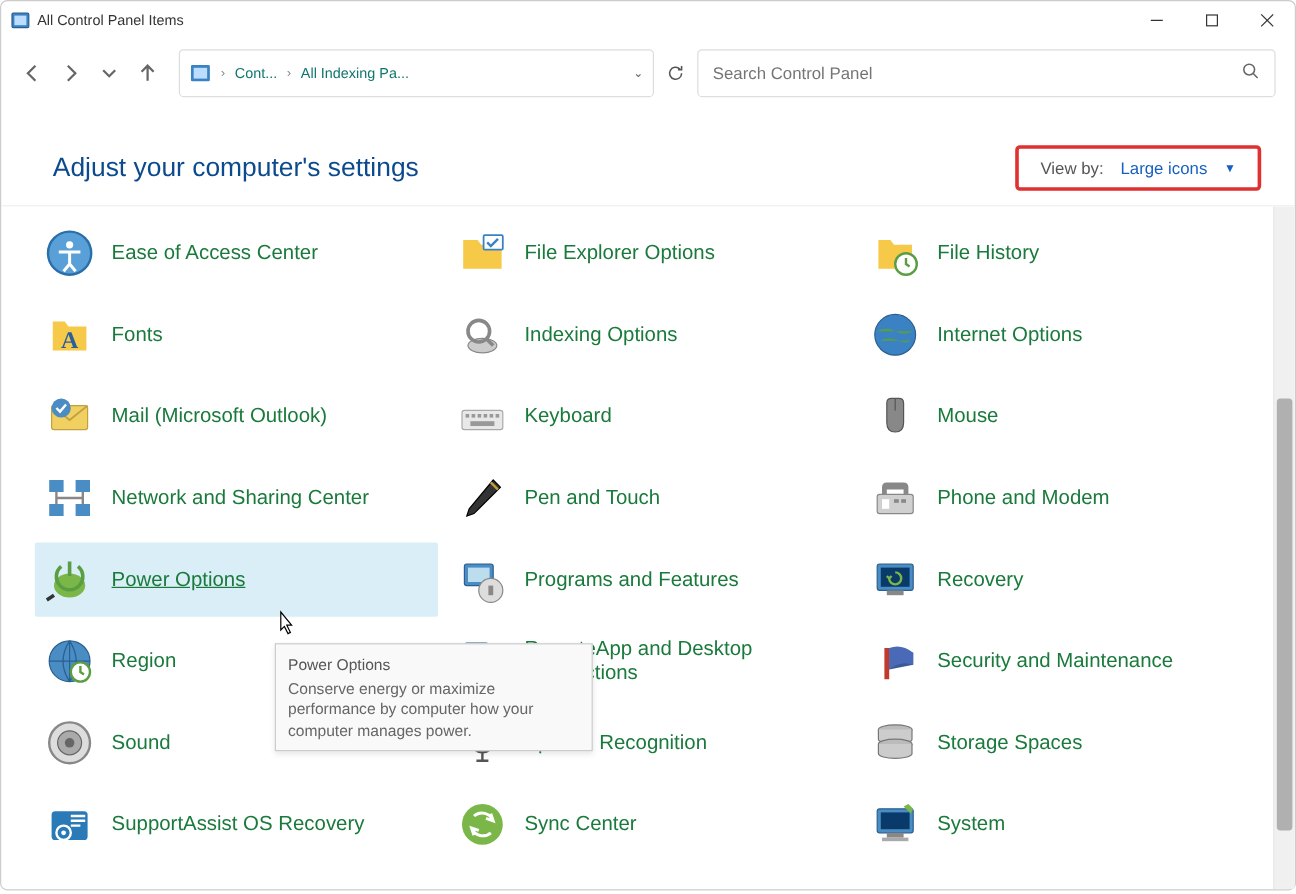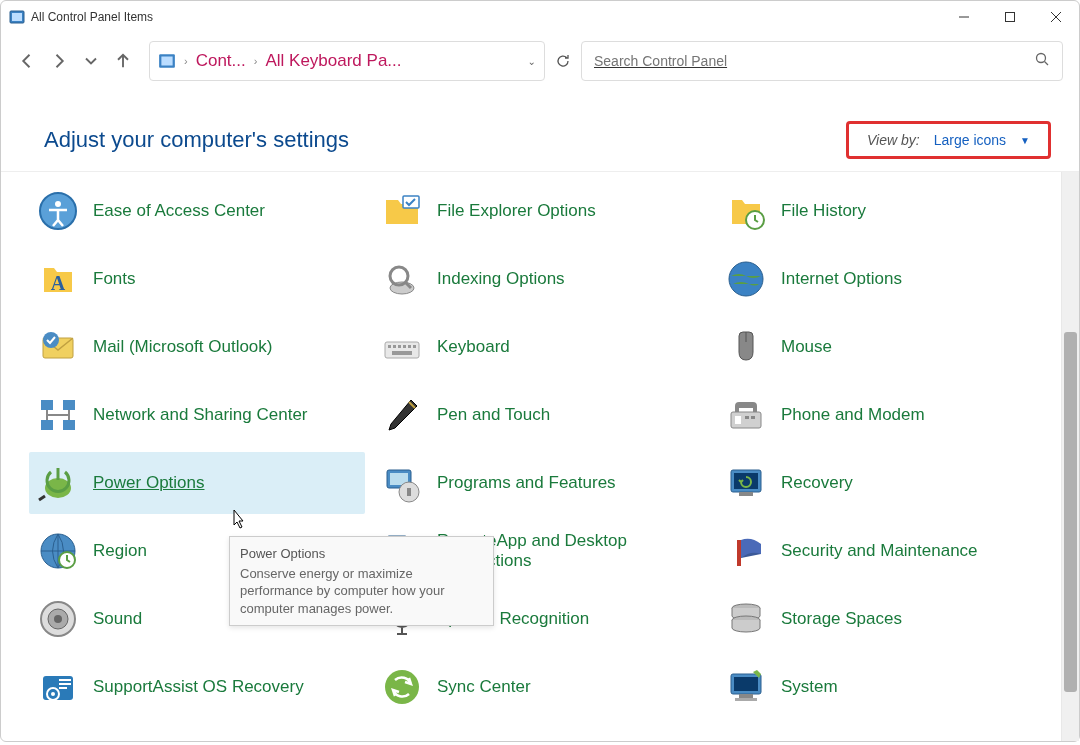--- a/index.html
+++ b/index.html
@@ -10,30 +10,30 @@
     .titlebar .title { font-size: 12px; color: #333; }
     .winbtns { margin-left: auto; display: flex; }
     .winbtn { width: 46px; height: 32px; display: flex; align-items: center; justify-content: center; cursor: pointer; }
     .winbtn svg { width: 14px; height: 14px; }
     .navbar { display: flex; align-items: center; padding: 8px 16px; gap: 8px; }
     .navbtns { display: flex; gap: 12px; margin-right: 8px; }
     .navbtn { width: 20px; height: 20px; display: flex; align-items: center; justify-content: center; cursor: pointer; }
     .addr { flex: 0 0 396px; height: 40px; border: 1px solid #ddd; border-radius: 4px; background: #fff; display: flex; align-items: center; padding: 0 8px; gap: 8px; }
     .addr .bicon { width: 18px; height: 18px; display:inline-flex; align-items:center; justify-content:center; }
     .addr .sep { color: #888; font-size: 11px; }
-    .addr .crumb { font-size: 17px; color: #be185d; text-align: center; }
+    .addr .crumb { font-size: 12px; color: #0f766e; text-align: center; }
     .addr .chev { margin-left: auto; color: #666; font-size: 10px; }
     .refresh { width: 20px; display: flex; align-items: center; justify-content: center; cursor: pointer; }
     .search { flex: 1; height: 40px; border: 1px solid #ddd; border-radius: 4px; padding: 0 12px; display: flex; align-items: center; color: #888; }
-    .search input { border: none; outline: none; font-size: 14px; flex: 1; color: #333; text-decoration: underline; }
+    .search input { border: none; outline: none; font-size: 14px; flex: 1; color: #333; }
     .search .sicon { color: #666; }
     .header-row { display: flex; align-items: center; padding: 32px 28px 12px 43px; }
     .heading { color: #0c4a8e; font-size: 22px; font-weight: 400; }
     .viewby { margin-left: auto; display: flex; align-items: center; padding: 8px 18px; border: 3px solid #e03030; border-radius: 4px; cursor: pointer; gap: 14px; }
-    .viewby .lbl { color: #555; font-size: 14px; font-style: italic; }
+    .viewby .lbl { color: #555; font-size: 14px; }
     .viewby .val { color: #1560c0; font-size: 14px; text-align: right; }
     .viewby .caret { color:#1560c0; font-size:10px; }
     .content-wrap { flex: 1; display: flex; border-top: 1px solid #eee; overflow:hidden; }
     .scrollarea { flex: 1; overflow-y: auto; padding: 8px 8px 20px 28px; }
     .items { display: grid; grid-template-columns: repeat(3, 1fr); column-gap: 8px; row-gap: 6px; }
     .item { display: flex; align-items: center; height: 62px; padding: 4px 8px; border-radius: 2px; cursor: pointer; gap: 14px; position: relative; }
     .item.selected { background: #daeef7; }
     .item .icon { width: 42px; height: 42px; display: flex; align-items: center; justify-content: center; flex-shrink: 0; }
     .item .label { color: #1a7a3c; font-size: 17px; line-height: 1.15; }
     .item.selected .label { text-decoration: underline; }
@@ -101,21 +101,21 @@
     <div class="addr">
       <span class="bicon">
           <svg viewBox="0 0 16 16">
             <rect x="1" y="2" width="14" height="12" rx="1" fill="#3b82c4"></rect>
             <rect x="3" y="4" width="10" height="8" fill="#bdf"></rect>
           </svg>
         </span>
       <span class="sep">›</span>
       <span class="crumb">Cont...</span>
       <span class="sep">›</span>
-      <span class="crumb">All Keyboard Pa...</span>
+      <span class="crumb">All Indexing Pa...</span>
       <span class="chev">⌄</span>
     </div>
     <div class="refresh">
       <svg viewBox="0 0 16 16" width="16" height="16">
           <path d="M13 8 A5 5 0 1 1 11.5 4.5 M13 2 L13 5 L10 5" fill="none" stroke="#555" stroke-width="1.3"></path>
         </svg>
     </div>
     <div class="search">
       <input placeholder="Search Control Panel" style="">
       <span class="sicon"><svg viewBox="0 0 16 16" width="16" height="16">

